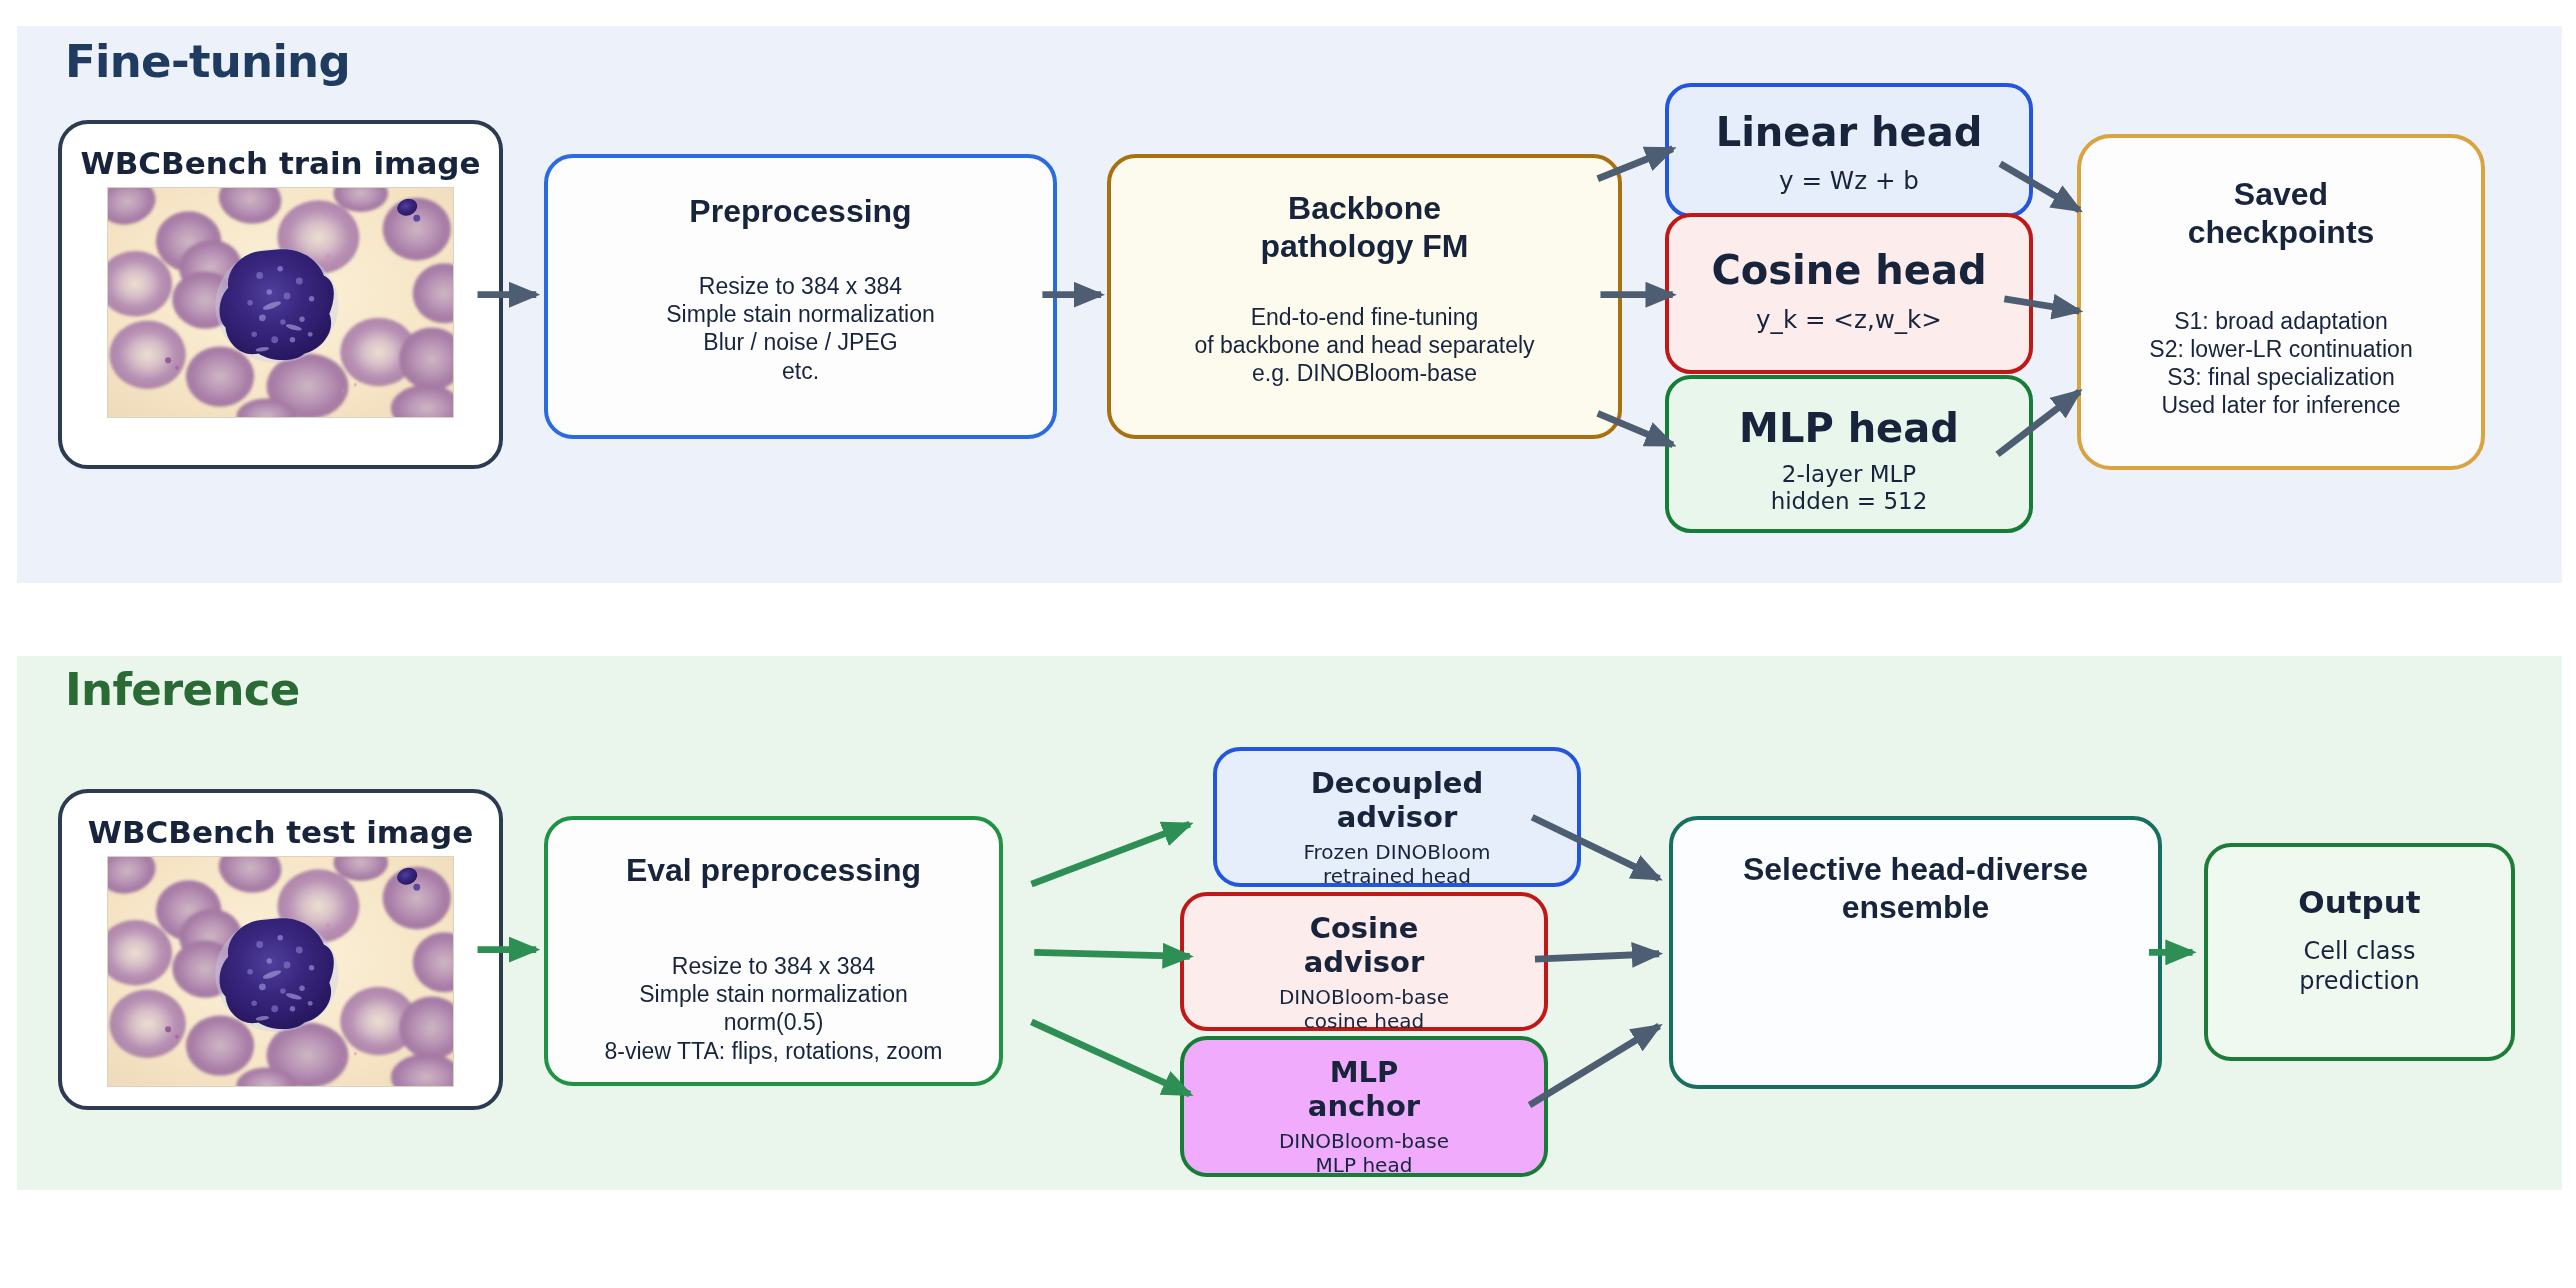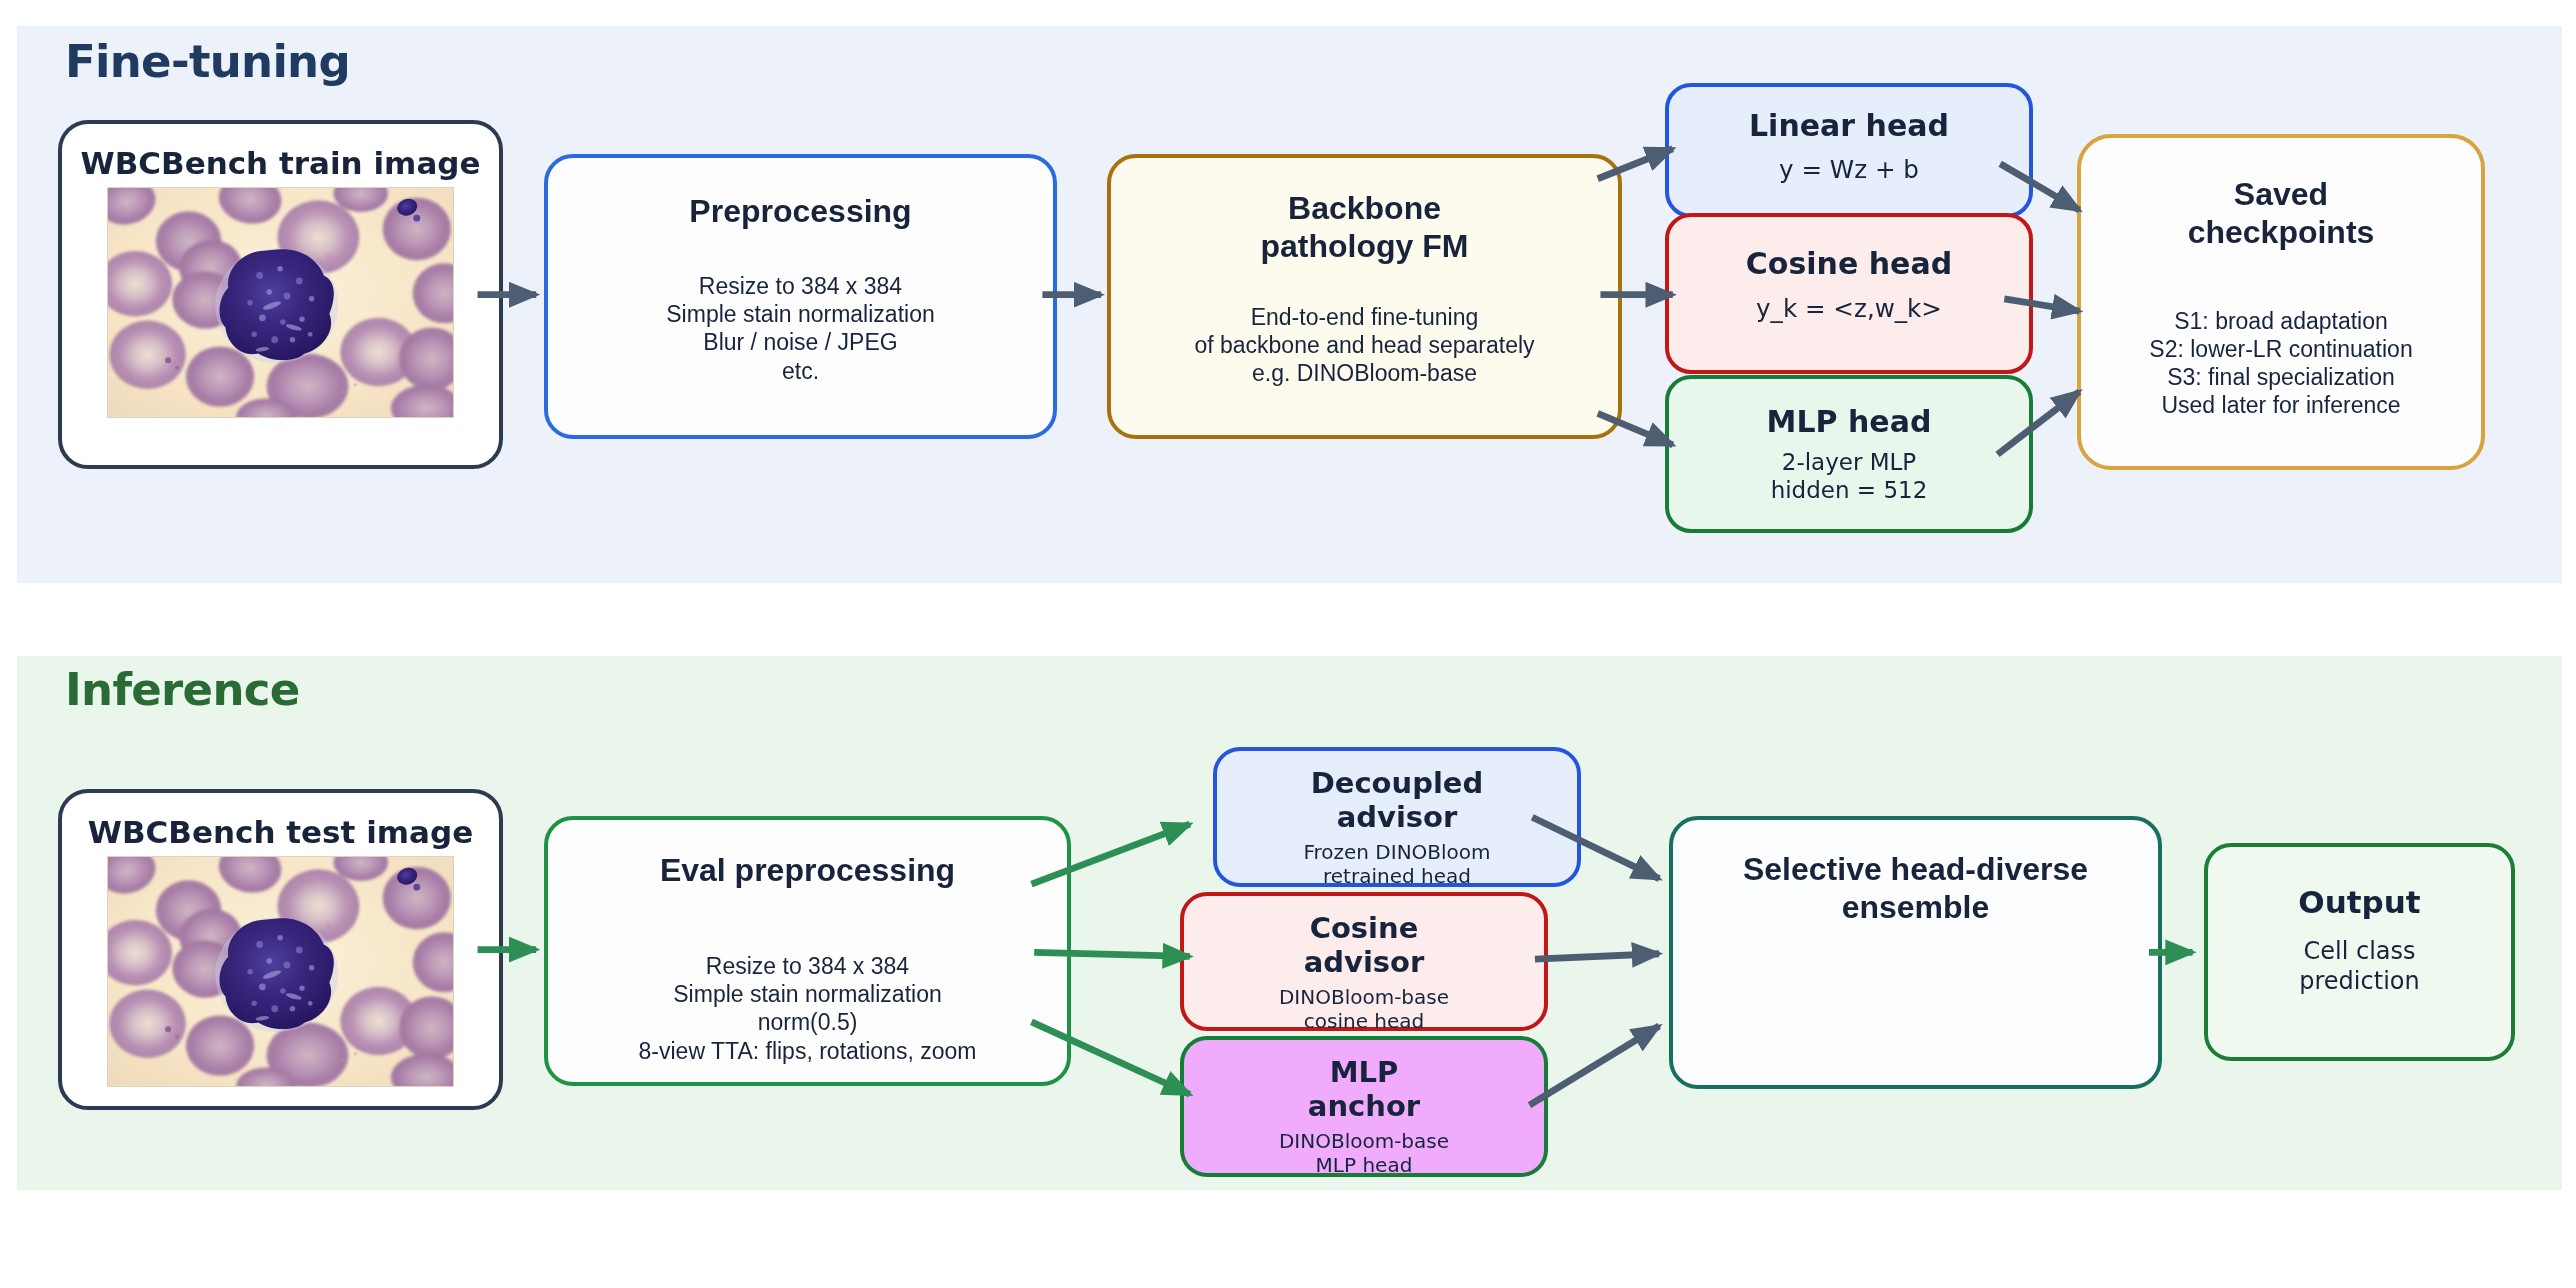--- a/index.html
+++ b/index.html
@@ -26,21 +26,21 @@
   .bb{border:4.1px solid #a9700f;background:#fdfbee;text-align:center;}
   .bb .ptitle{margin-top:31px;} .bb .pbody{margin-top:37px;}
   .ckpt{border:4.1px solid #d7a440;border-radius:34px;}
   .ckpt .ptitle{margin-top:37px;} .ckpt .pbody{margin-top:55px;}
   .evalp{border:4.1px solid #1f9244;}
   .evalp .ptitle{margin-top:31px;} .evalp .pbody{margin-top:63px;}
   .ens{border:4.1px solid #176f5f;background:#fcfdfe;}
   .ens .ptitle{margin-top:30px;} .ens .pbody{margin-top:57px;}
   
   .head{border-radius:26px;}
-  .head .htitle{font-weight:bold;font-size:30px;line-height:1.15;}
+  .head .htitle{font-weight:bold;font-size:40px;line-height:1.15;}
   .head .hbody{font-size:24.6px;line-height:1.2;}
   .lin{border:4.1px solid #2356dd;background:#e7eefb;}
   .lin .htitle{margin-top:22px;} .lin .hbody{margin-top:11px;}
   .cosh{border:4.1px solid #c21717;background:#fceceb;}
   .cosh .htitle{margin-top:30px;} .cosh .hbody{margin-top:12.3px;}
   .mlph{border:4.1px solid #177d36;background:#e8f6ec;}
   .mlph .htitle{margin-top:26px;} .mlph .hbody{margin-top:9.6px;font-size:23px;}
   .adv{border-radius:27px;}
   .adv .htitle{font-weight:bold;font-size:29px;line-height:1.15;margin-top:16.4px;}
   .adv .hsub{font-size:20px;line-height:1.2;margin-top:5.5px;}
@@ -204,21 +204,21 @@
   <div class="section inf"></div>
   <div class="sec-title inf-t">Inference</div>
 
   <div class="box imgbox" style="left:58px;top:789px;width:445px;height:321px;">
     <div class="label">WBCBench test image</div>
     <svg class="smear" width="345" height="229" viewBox="0 0 505 335">
         <use href="#smearArt"></use>
       </svg>
   </div>
 
-  <div class="box proc evalp" style="left:544px;top:816px;width:527px;height:270px;">
+  <div class="box proc evalp" style="left:544px;top:816px;width:459px;height:270px;">
     <div class="ptitle">Eval preprocessing</div>
     <div class="pbody ml">Resize to 384 x 384
 Simple stain normalization
 norm(0.5)
 8-view TTA: flips, rotations, zoom</div>
   </div>
 
   <div class="box adv dec" style="left:1180px;top:747px;width:368px;height:140px;margin-left:33px;">
     <div class="htitle ml">Decoupled
 advisor</div>

